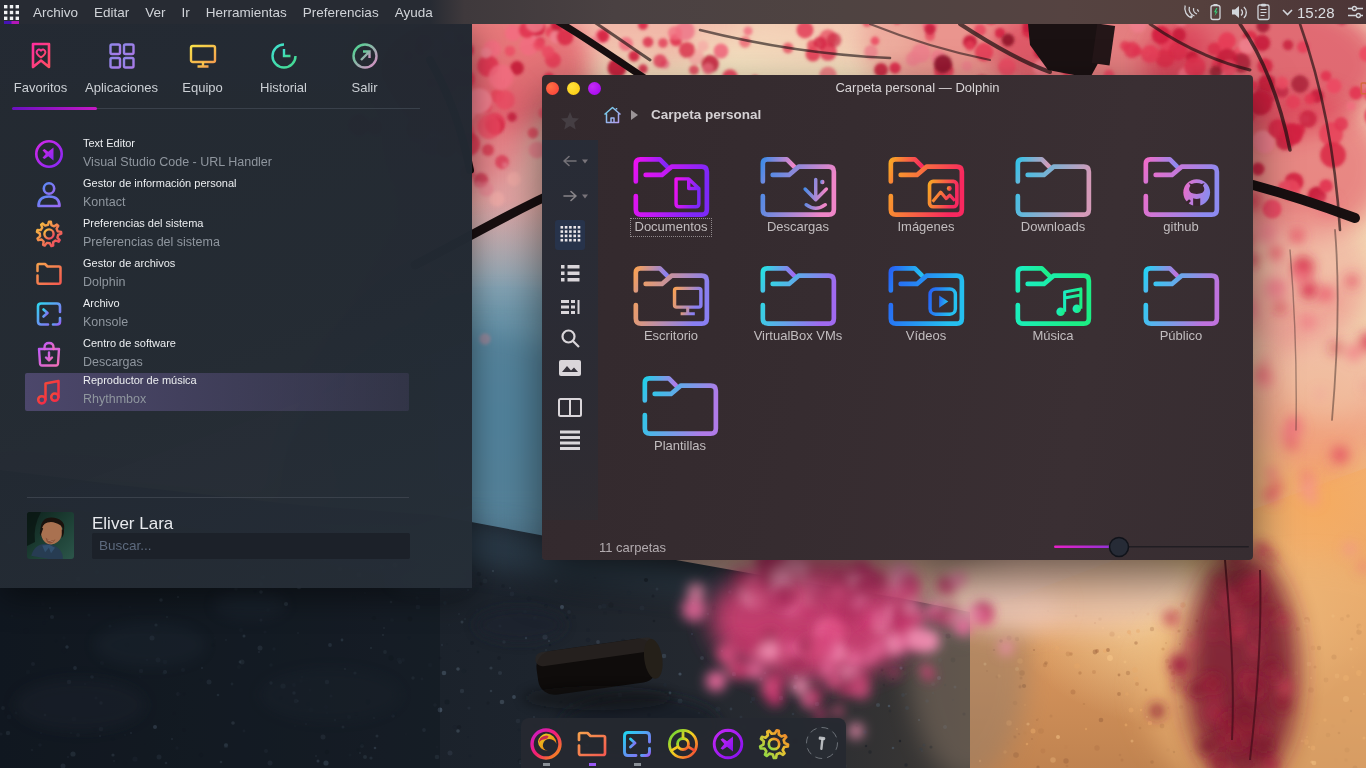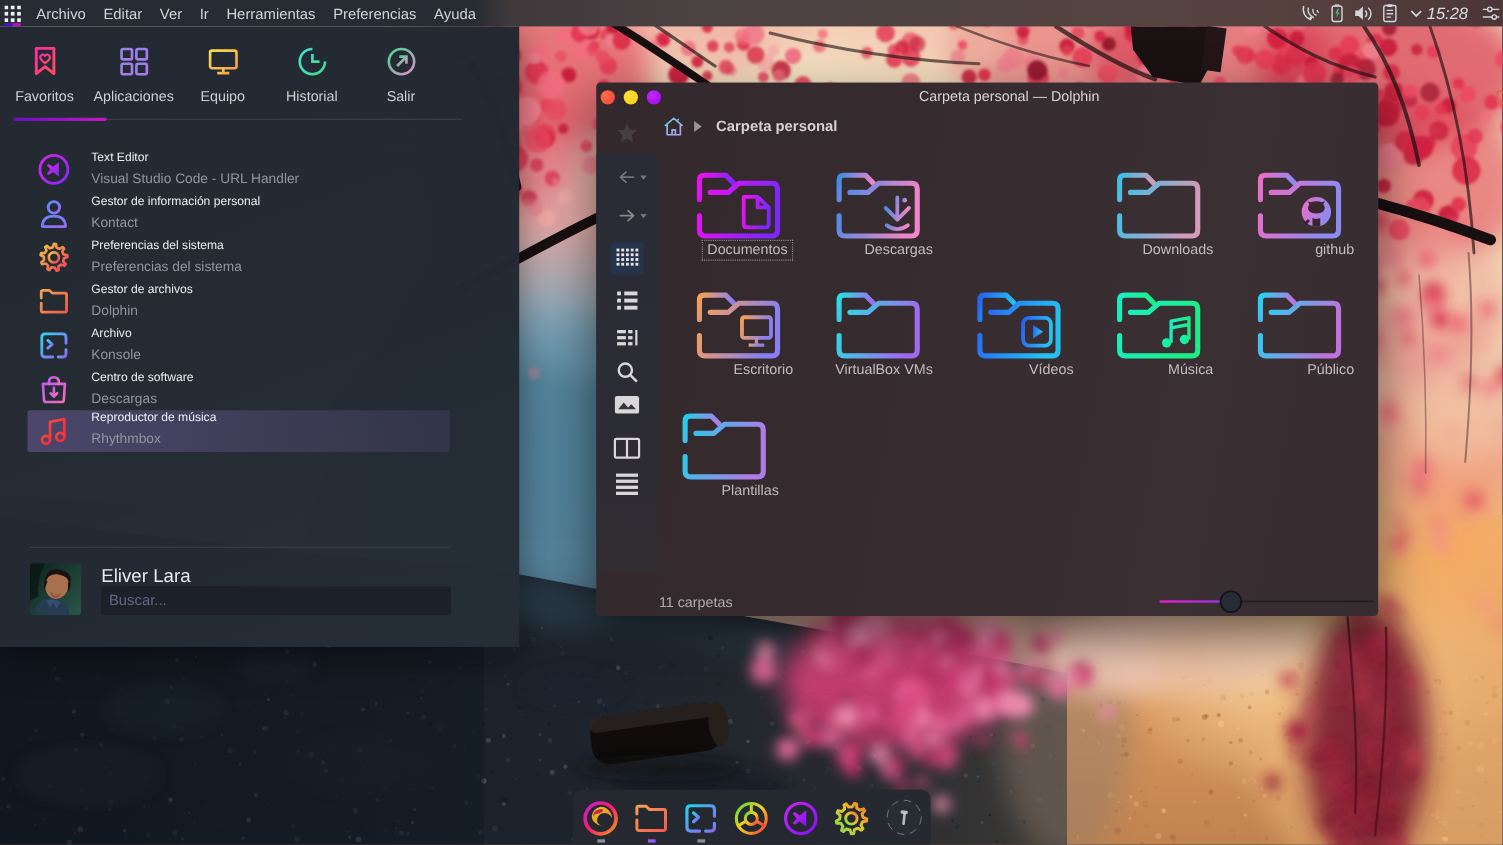--- a/index.html
+++ b/index.html
@@ -10,21 +10,21 @@
 
   
   #topbar { position:absolute; left:0; top:0; width:1366px; height:24px;
     background:linear-gradient(90deg,#272b33 0%,#272b33 31.5%,#3f393c 34%,#4a4142 45%,#4f4341 62%,#554341 78%,#55403d 88%,#4c3537 100%);
     display:flex; align-items:center; z-index:30; }
   #gridicon { width:15px; height:15px; margin-left:4px; margin-top:1px; position:relative; }
   #gridicon .ul { position:absolute; left:0; top:16px; width:15px; height:3px;
      background:linear-gradient(90deg,#4613b4 0%,#4613b4 48%,#b317b7 52%,#b317b7 100%); }
   .menus { display:flex; margin-left:6px; color:#d0d3d8; font-size:13.5px; }
   .menus span { padding:0 8px; }
-  #tray { margin-left:auto; display:flex; align-items:center; color:#d6d9dd;font-style:italic; }
+  #tray { margin-left:auto; display:flex; align-items:center; color:#d6d9dd; }
 
   
   #launcher { position:absolute; left:0; top:24px; width:472px; height:564px;
     background:linear-gradient(160deg,#212730fc 0%,#222932fc 55%,#262e37fa 100%);
     z-index:20; box-shadow:0 10px 30px rgba(0,0,0,.45); }
   .tabs { position:absolute; left:0; top:16px; width:434px; display:flex; }
   .tab { width:81px; text-align:center; color:#ccd0d5; font-size:13px; }
   .tab .ticon { display:block; margin:0 auto 8px; width:32px; height:32px; }
   .tabline { position:absolute; left:12px; top:84px; width:408px; height:1px; background:#3a414b; }
   .tabline .act { position:absolute; left:0; top:-1.5px; width:85px; height:3.5px;
@@ -45,21 +45,21 @@
      background:linear-gradient(100deg,#33292d 0%,#362c30 40%,#3a2f33 75%,#372d31 100%);
      border-radius:4px; z-index:10; box-shadow:0 18px 45px rgba(0,0,0,.55); }
   #titlebar { position:absolute; left:0; top:0; width:841px; height:25px; }
   .tbtn { position:absolute; top:7px; width:13px; height:13px; border-radius:50%; }
   #wtitle { position:absolute; left:20px; top:5px; width:711px; text-align:center; color:#d8d4d6; font-size:13px; }
   #toolbar { position:absolute; left:0; top:25px; width:711px; height:40px; }
   #crumb { position:absolute; left:109px; top:7px; font-size:13.5px; color:#d4d0d3; font-weight:bold; }
   #sidebar { position:absolute; left:0; top:65px; width:56px; height:380px; background:linear-gradient(180deg,#272c37e8 0%,#2a2c35c0 70%,#2e2d33a0 100%); }
   #statusbar { position:absolute; left:0; top:457px; width:711px; height:28px; }
   #nfold { position:absolute; left:57px; top:8px; font-size:13px; color:#b2abaf; }
-  .fitem { position:absolute; width:100px; text-align:right; }
+  .fitem { position:absolute; width:100px; text-align:center; }
   .fitem svg.folder { display:block; margin:0 auto; width:77px; height:62px; }
   .flabel { font-size:13px; color:#c2bdbf; margin-top:1px; }
   .lsel { border:1px dotted #90898c; padding:0px 4px 2px; }
 
   
   #dock { position:absolute; left:521px; top:718px; width:325px; height:50px;
      background:#252930ee; border-radius:8px 8px 0 0; z-index:25; display:flex; align-items:center; }
   .dicon { width:34px; height:34px; margin-left:11.5px; margin-top:2px; }
 </style>
 </head>
@@ -1963,20 +1963,39 @@
           <g fill="none" stroke="url(#F1)" stroke-width="4.6" stroke-linecap="round" stroke-linejoin="round">
             <path d="M2.8,25 V7.6 Q2.8,3.2 7.2,3.2 H26.5 L33.4,10.2"></path>
             <path d="M2.8,29.5 V35"></path>
             <path d="M12.5,18.6 H28.6 L38.2,10.4 H67.8 Q72.9,10.4 72.9,15.5 V52.6 Q72.9,57.7 67.8,57.7 H8 Q2.8,57.7 2.8,52.6 V39.5"></path>
           </g>
           <path d="M55,23 V41 M44.5,32.5 L55,43 65.5,32.5 M45.5,48 Q55,55 64.5,48" fill="none" stroke="url(#F1)" stroke-width="3.4" stroke-linecap="round" stroke-linejoin="round"></path>
           <circle cx="61.5" cy="25.5" r="2.2" fill="url(#F1)"></circle>
         </svg>
         <div class="flabel"><span class="">Descargas</span></div>
       </div>
+      <div class="fitem" style="left:334px;top:81px">
+        <svg class="folder" viewBox="0 0 76 61">
+          <defs>
+            <linearGradient id="F2" x1="0" y1="0" x2="1" y2=".25">
+              <stop offset="0" stop-color="#f8a625"></stop>
+              <stop offset="1" stop-color="#f8285f"></stop>
+            </linearGradient>
+          </defs>
+          <g fill="none" stroke="url(#F2)" stroke-width="4.6" stroke-linecap="round" stroke-linejoin="round">
+            <path d="M2.8,25 V7.6 Q2.8,3.2 7.2,3.2 H26.5 L33.4,10.2"></path>
+            <path d="M2.8,29.5 V35"></path>
+            <path d="M12.5,18.6 H28.6 L38.2,10.4 H67.8 Q72.9,10.4 72.9,15.5 V52.6 Q72.9,57.7 67.8,57.7 H8 Q2.8,57.7 2.8,52.6 V39.5"></path>
+          </g>
+          <rect x="41" y="25" width="27" height="25" rx="3.5" fill="none" stroke="url(#F2)" stroke-width="3.6"></rect>
+          <circle cx="60.5" cy="32" r="2.4" fill="url(#F2)"></circle>
+          <path d="M44,45 L52,35.5 57.5,42 61,38.5 66,44" fill="none" stroke="url(#F2)" stroke-width="3" stroke-linejoin="round"></path>
+        </svg>
+        <div class="flabel"><span class="">Imágenes</span></div>
+      </div>
       <div class="fitem" style="left:461px;top:81px">
         <svg class="folder" viewBox="0 0 76 61">
           <defs>
             <linearGradient id="F3" x1="0" y1="0" x2="1" y2=".25">
               <stop offset="0" stop-color="#35c3e8"></stop>
               <stop offset="1" stop-color="#d49ab8"></stop>
             </linearGradient>
           </defs>
           <g fill="none" stroke="url(#F3)" stroke-width="4.6" stroke-linecap="round" stroke-linejoin="round">
             <path d="M2.8,25 V7.6 Q2.8,3.2 7.2,3.2 H26.5 L33.4,10.2"></path>
@@ -2086,21 +2105,21 @@
             </linearGradient>
           </defs>
           <g fill="none" stroke="url(#F9)" stroke-width="4.6" stroke-linecap="round" stroke-linejoin="round">
             <path d="M2.8,25 V7.6 Q2.8,3.2 7.2,3.2 H26.5 L33.4,10.2"></path>
             <path d="M2.8,29.5 V35"></path>
             <path d="M12.5,18.6 H28.6 L38.2,10.4 H67.8 Q72.9,10.4 72.9,15.5 V52.6 Q72.9,57.7 67.8,57.7 H8 Q2.8,57.7 2.8,52.6 V39.5"></path>
           </g>
         </svg>
         <div class="flabel"><span class="">Público</span></div>
       </div>
-      <div class="fitem" style="left:66px;top:300px">
+      <div class="fitem" style="left:88px;top:300px">
         <svg class="folder" viewBox="0 0 76 61">
           <defs>
             <linearGradient id="F10" x1="0" y1="0" x2="1" y2=".25">
               <stop offset="0" stop-color="#20d0e8"></stop>
               <stop offset="1" stop-color="#b07be8"></stop>
             </linearGradient>
           </defs>
           <g fill="none" stroke="url(#F10)" stroke-width="4.6" stroke-linecap="round" stroke-linejoin="round">
             <path d="M2.8,25 V7.6 Q2.8,3.2 7.2,3.2 H26.5 L33.4,10.2"></path>
             <path d="M2.8,29.5 V35"></path>

